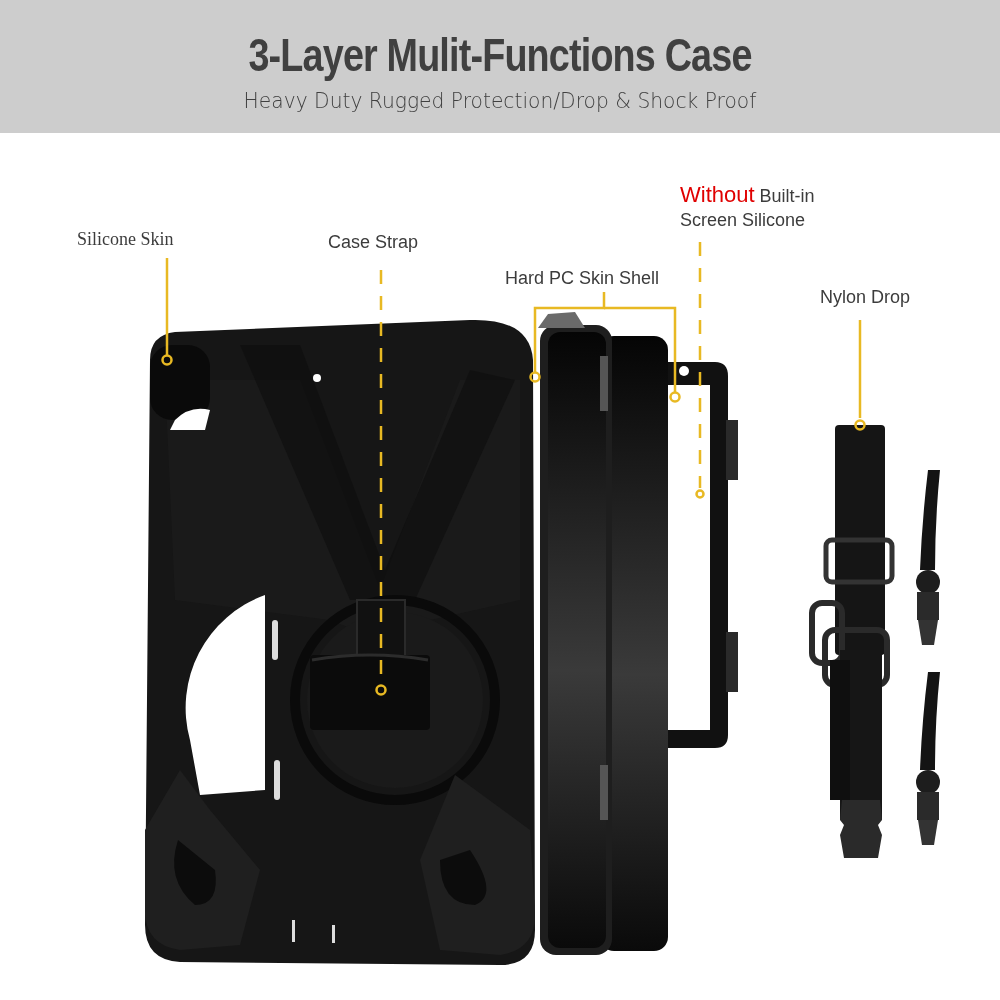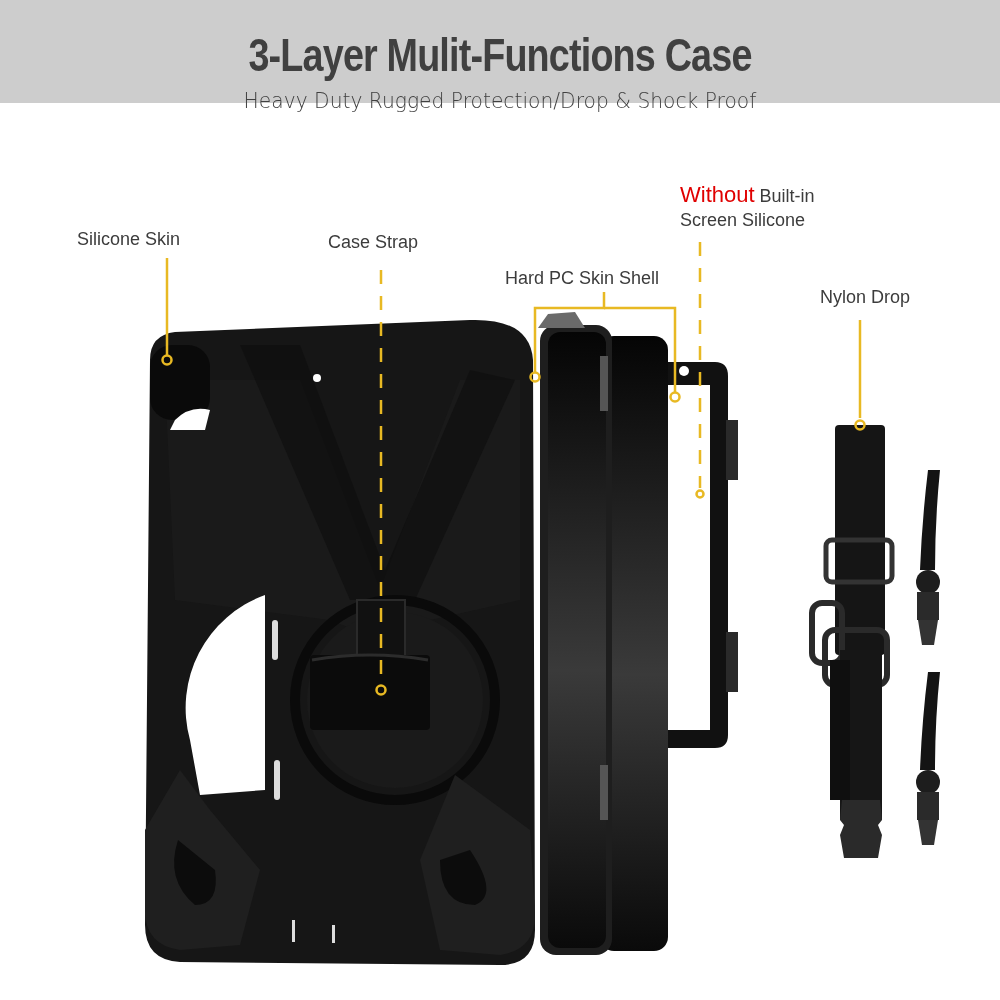--- a/index.html
+++ b/index.html
@@ -1,17 +1,17 @@
 <!DOCTYPE html>
 <html><head>
 <meta charset="utf-8">
 <style>
   html,body{margin:0;padding:0;}
   body{width:1000px;height:1000px;position:relative;background:#ffffff;overflow:hidden;font-family:"Liberation Sans",sans-serif;}
-  .header{position:absolute;left:0;top:0;width:1000px;height:103px;background:#cdcdcd;}
+  .header{position:absolute;left:0;top:0;width:1000px;height:133px;background:#cdcdcd;}
   .title{position:absolute;left:0;top:28px;width:1000px;text-align:center;font-family:"Liberation Sans",sans-serif;font-weight:bold;font-size:46px;color:#404040;letter-spacing:-1px;transform:scaleX(0.82);transform-origin:center;}
   .subtitle{position:absolute;left:0;top:88px;width:1000px;text-align:center;font-family:"DejaVu Sans",sans-serif;font-size:22px;color:#404040;transform:scaleX(0.92);transform-origin:center;font-weight:300;}
   .label{position:absolute;font-size:18px;color:#3c3c3c;white-space:nowrap;}
   .label .red{color:#e00000;font-size:22px;}
   .callouts{position:absolute;left:0;top:0;width:1000px;height:1000px;pointer-events:none;}
   .product{position:absolute;left:0;top:0;}
 </style>
 </head>
 <body>
 
@@ -115,20 +115,20 @@
     <circle cx="675" cy="397" r="4.5"></circle>
 
     <line x1="700" y1="242" x2="700" y2="488" stroke-dasharray="14,12"></line>
     <circle cx="700" cy="494" r="3.5"></circle>
 
     <line x1="860" y1="320" x2="860" y2="418"></line>
     <circle cx="860" cy="425" r="4.5"></circle>
   </g>
 </svg>
 
-<div class="label" style="left:77px;top:229px;">Silicone Skin</div>
+<div class="label" style="left:77px;top:229px;font-family:Liberation Serif, serif;">Silicone Skin</div>
 <div class="label" style="left:328px;top:232px;">Case Strap</div>
 <div class="label" style="left:505px;top:268px;">Hard PC Skin Shell</div>
 <div class="label" style="left:680px;top:183px;line-height:24px;">
   <span class="red">Without</span><span> Built-in</span><br>
   <span>Screen Silicone</span>
 </div>
 <div class="label" style="left:820px;top:287px;">Nylon Drop</div>
 
 </body></html>

